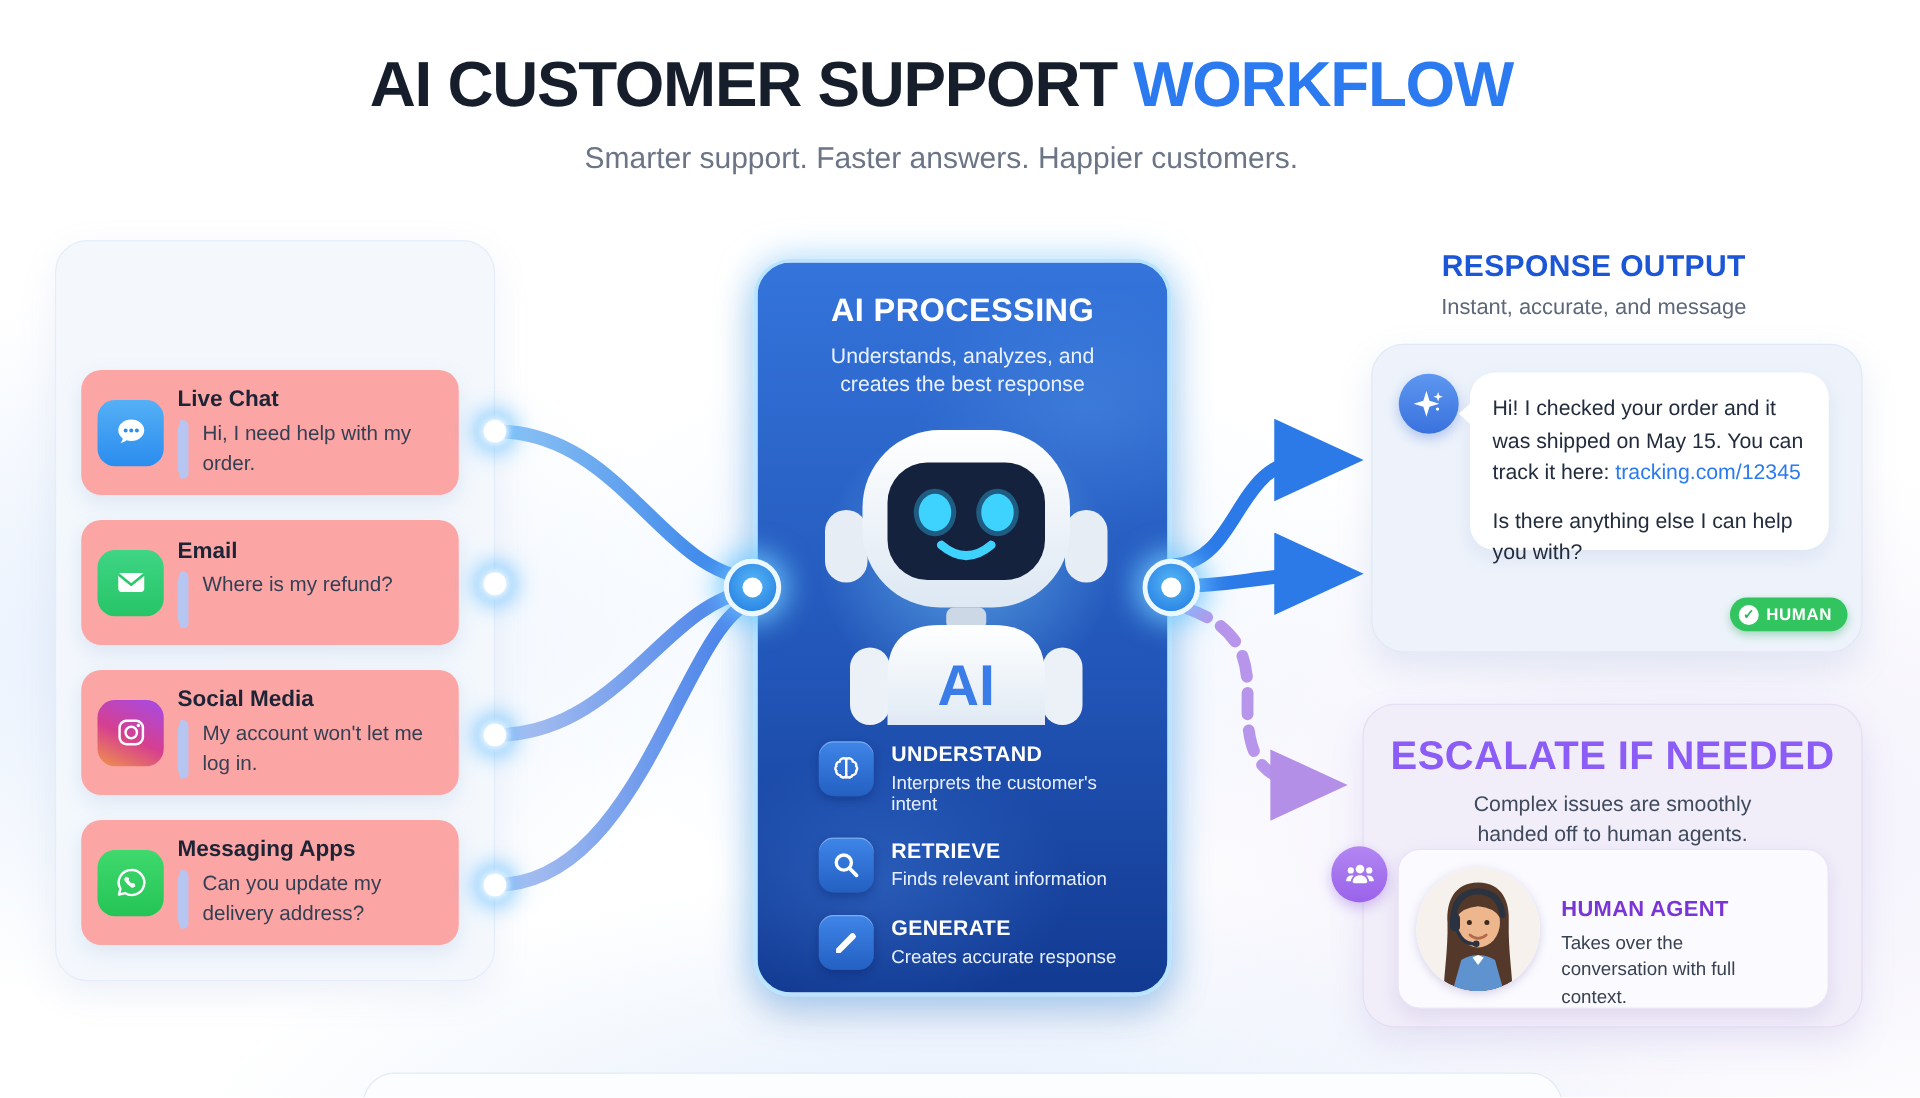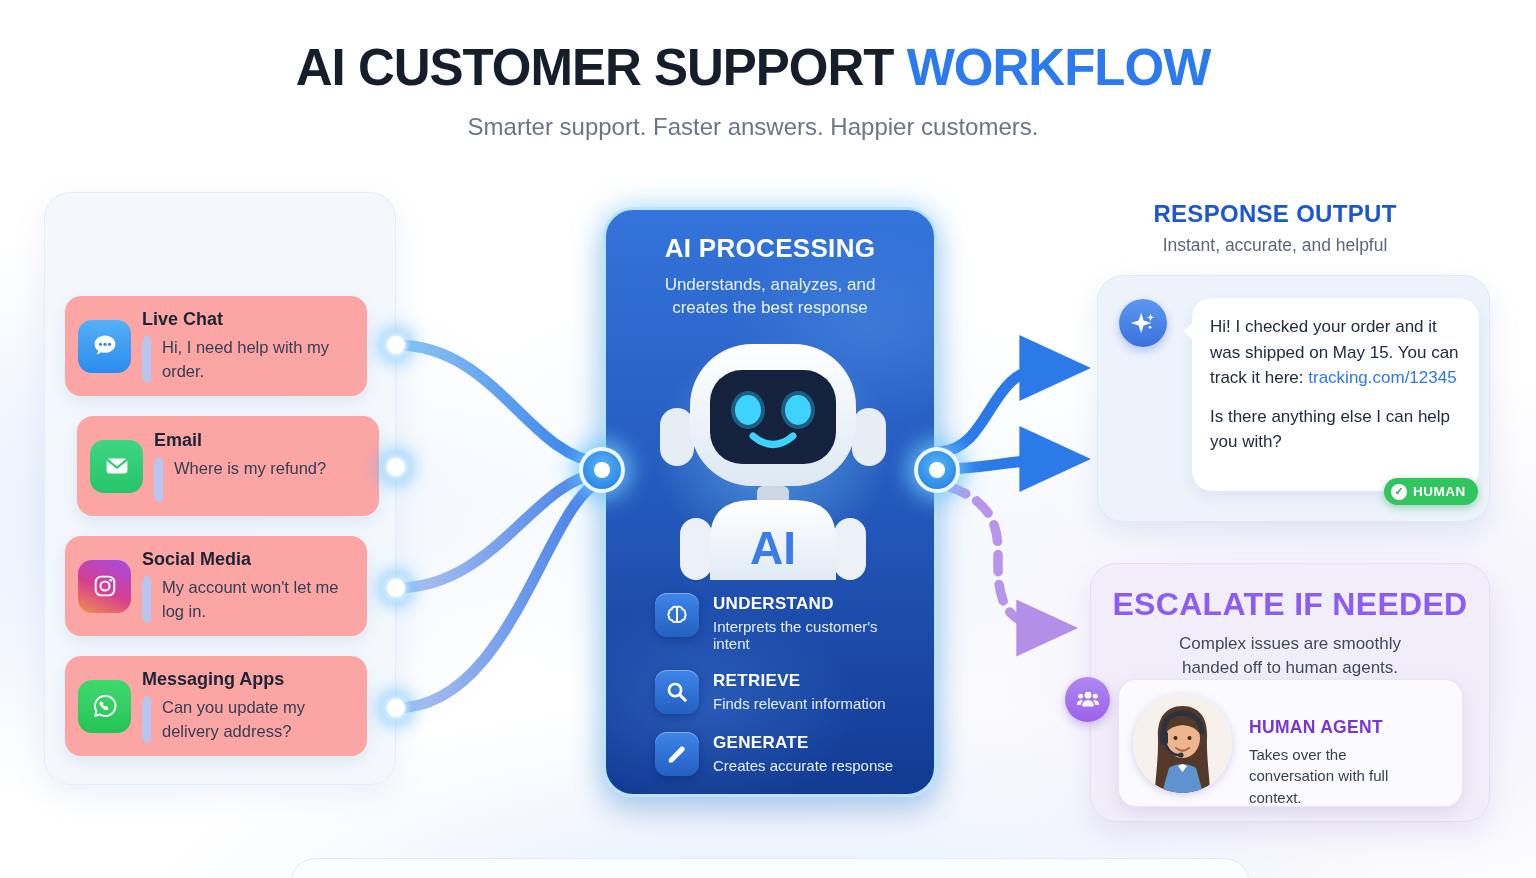--- a/index.html
+++ b/index.html
@@ -38,21 +38,21 @@
   .ch-icon.chat { background:linear-gradient(180deg,#55b0f6,#2a8cee); }
   .ch-icon.mail { background:linear-gradient(180deg,#3ed584,#27c468); }
   .ch-icon.insta { background:linear-gradient(205deg,#a94ae0 5%,#d63f8f 55%,#f0934a 100%); }
   .ch-icon.wapp { background:linear-gradient(180deg,#3fd96d,#25c456); }
   .ch-body { margin-left:11px; flex:1; }
   .ch-body h3 { font-size:18px; font-weight:700; color:#1c2435; margin-bottom:6px; }
   .ch-msg { display:flex; }
   .tail-bar { width:9px; height:auto; min-height:46px; background:#b7c6f1; border-radius:3px 5px 5px 3px;
     clip-path:polygon(100% 0, 100% 100%, 30% 100%, 0 82%, 0 18%, 30% 0); flex:0 0 9px; }
   .ch-msg p { margin-left:11px; font-size:16.5px; line-height:1.45; color:#333f53; }
-  .card1{top:103px;} .card2{top:223px;margin-left:12px;} .card3{top:343px;} .card4{top:463px;}
+  .card1{top:103px;} .card2{top:223px;} .card3{top:343px;} .card4{top:463px;}
 
   
   .glow-dot { position:absolute; width:18px; height:18px; border-radius:50%; background:#fff;
     box-shadow:0 0 6px 2px rgba(255,255,255,.9), 0 0 18px 8px rgba(90,185,255,.75); z-index:4; }
   .node-ring { position:absolute; width:46px; height:46px; border-radius:50%;
     background:radial-gradient(circle at 50% 40%, #57b6f6, #1f79e0);
     border:4px solid #ecf8ff; z-index:5;
     box-shadow:0 0 22px 6px rgba(110,200,255,.85);
     display:flex; align-items:center; justify-content:center; }
   .node-ring .core { width:16px; height:16px; border-radius:50%; background:#fff; }
@@ -90,22 +90,22 @@
   .resp-head p { margin-top:7px; font-size:17.5px; color:#5c6779; }
   .resp-card {
     position:absolute; left:1097px; top:275px; width:393px; height:247px;
     background:#eef3fb; border:1px solid #e1e9f6; border-radius:26px;
     box-shadow:0 12px 28px rgba(120,150,200,.18); z-index:2;
   }
   .spark-icon { position:absolute; left:21px; top:23px; width:48px; height:48px; border-radius:50%;
     background:linear-gradient(180deg,#5d97f0,#3a72dd); display:flex; align-items:center; justify-content:center;
     box-shadow:0 4px 10px rgba(60,110,220,.35); }
   .bubble {
-    position:absolute; left:78px; top:22px; width:287px; height:193px; background:#fff;
-    border-radius:20px; padding:16px 18px; box-shadow:0 6px 16px rgba(130,155,200,.16);margin-left:16px;
+    position:absolute; left:78px; top:22px; width:287px; height:142px; background:#fff;
+    border-radius:20px; padding:16px 18px; box-shadow:0 6px 16px rgba(130,155,200,.16);
   }
   .bubble:before { content:""; position:absolute; left:-9px; top:24px; width:0; height:0;
     border-top:9px solid transparent; border-bottom:9px solid transparent; border-right:10px solid #fff; }
   .bubble p { font-size:17px; line-height:1.5; color:#222c3d; }
   .bubble p + p { margin-top:13px; }
   .bubble a { color:#2b7af0; text-decoration:none; }
   .sent-badge { position:absolute; left:286px; top:202px; height:27px; padding:0 12px 0 7px;
     background:#31c45f; border-radius:14px; display:flex; align-items:center; gap:6px;
     box-shadow:0 3px 8px rgba(40,170,90,.4); }
   .sent-badge .chk { width:16px; height:16px; border-radius:50%; background:#fff; color:#2bb556;
@@ -332,21 +332,21 @@
 
   <div class="node-ring" style="left:579px; top:447px;">
       <span class="core"></span>
     </div>
   <div class="node-ring" style="left:914px; top:447px;">
       <span class="core"></span>
     </div>
 
   <div class="resp-head">
     <h2>RESPONSE OUTPUT</h2>
-    <p>Instant, accurate, and helpful</p>
+    <p>Instant, accurate, and message</p>
   </div>
   <div class="resp-card">
     <div class="spark-icon">
       <svg width="30" height="30" viewBox="0 0 32 32">
           <path d="M14 5 L16.6 13.4 L25 16 L16.6 18.6 L14 27 L11.4 18.6 L3 16 L11.4 13.4 Z" fill="#fff"></path>
           <path d="M24 6 L25 9 L28 10 L25 11 L24 14 L23 11 L20 10 L23 9 Z" fill="#fff"></path>
           <circle cx="23.5" cy="20.5" r="1.4" fill="#fff"></circle>
         </svg>
     </div>
     <div class="bubble">

